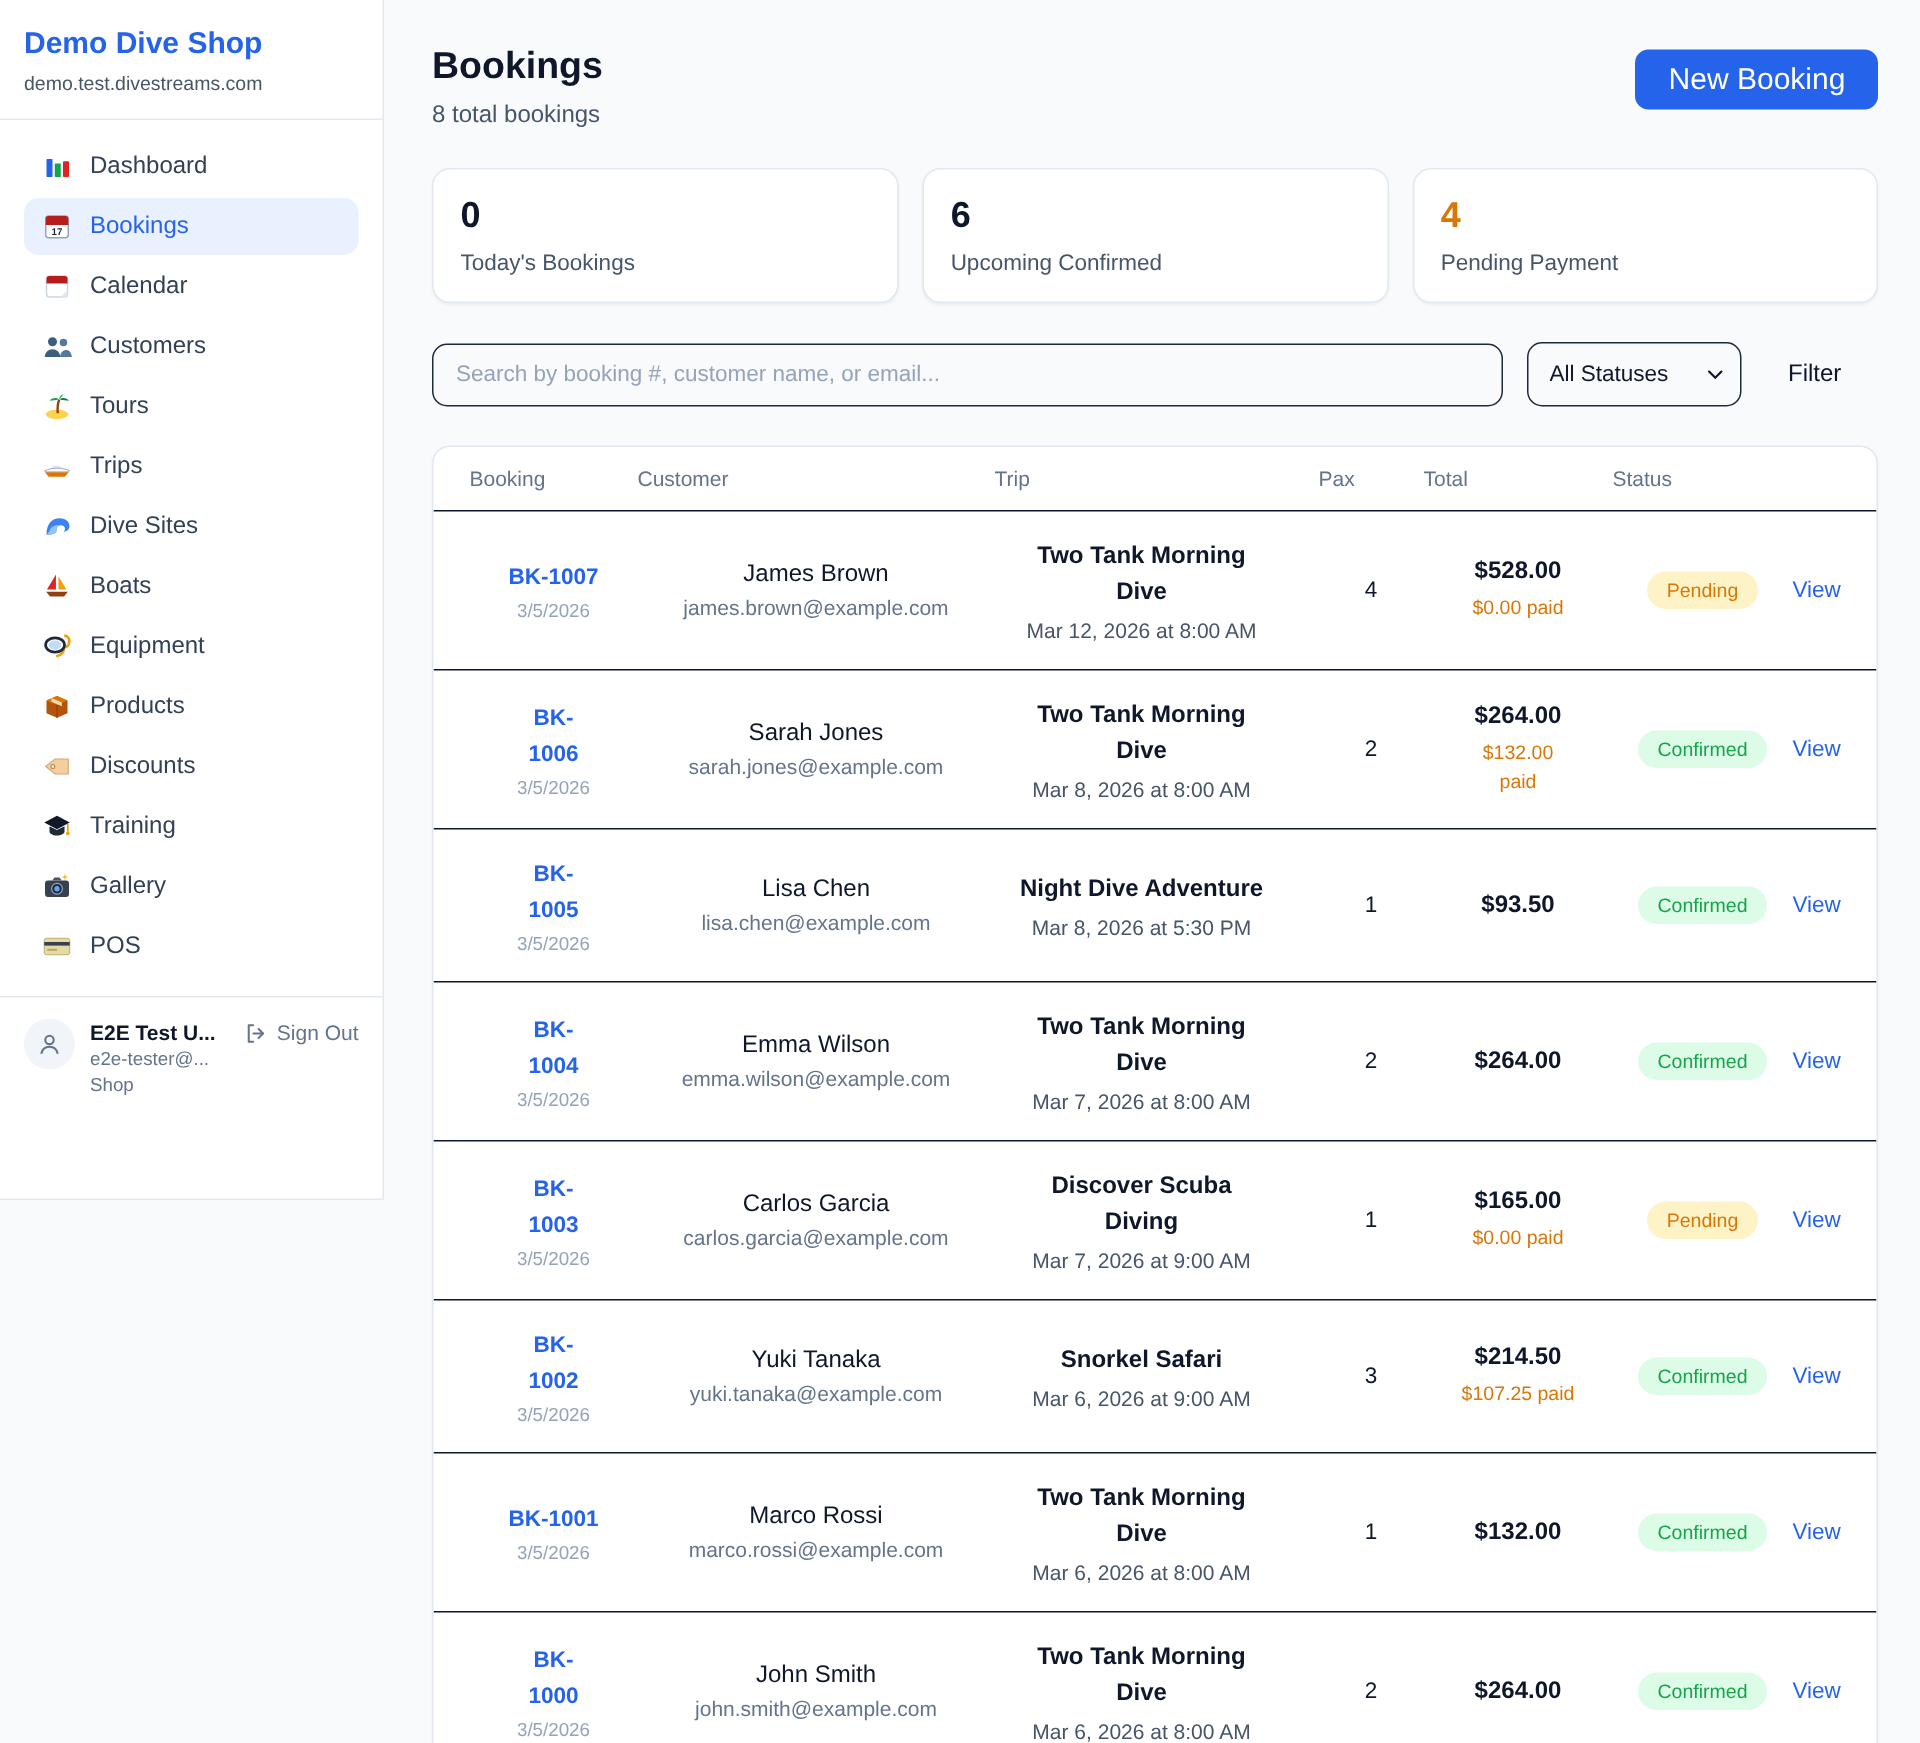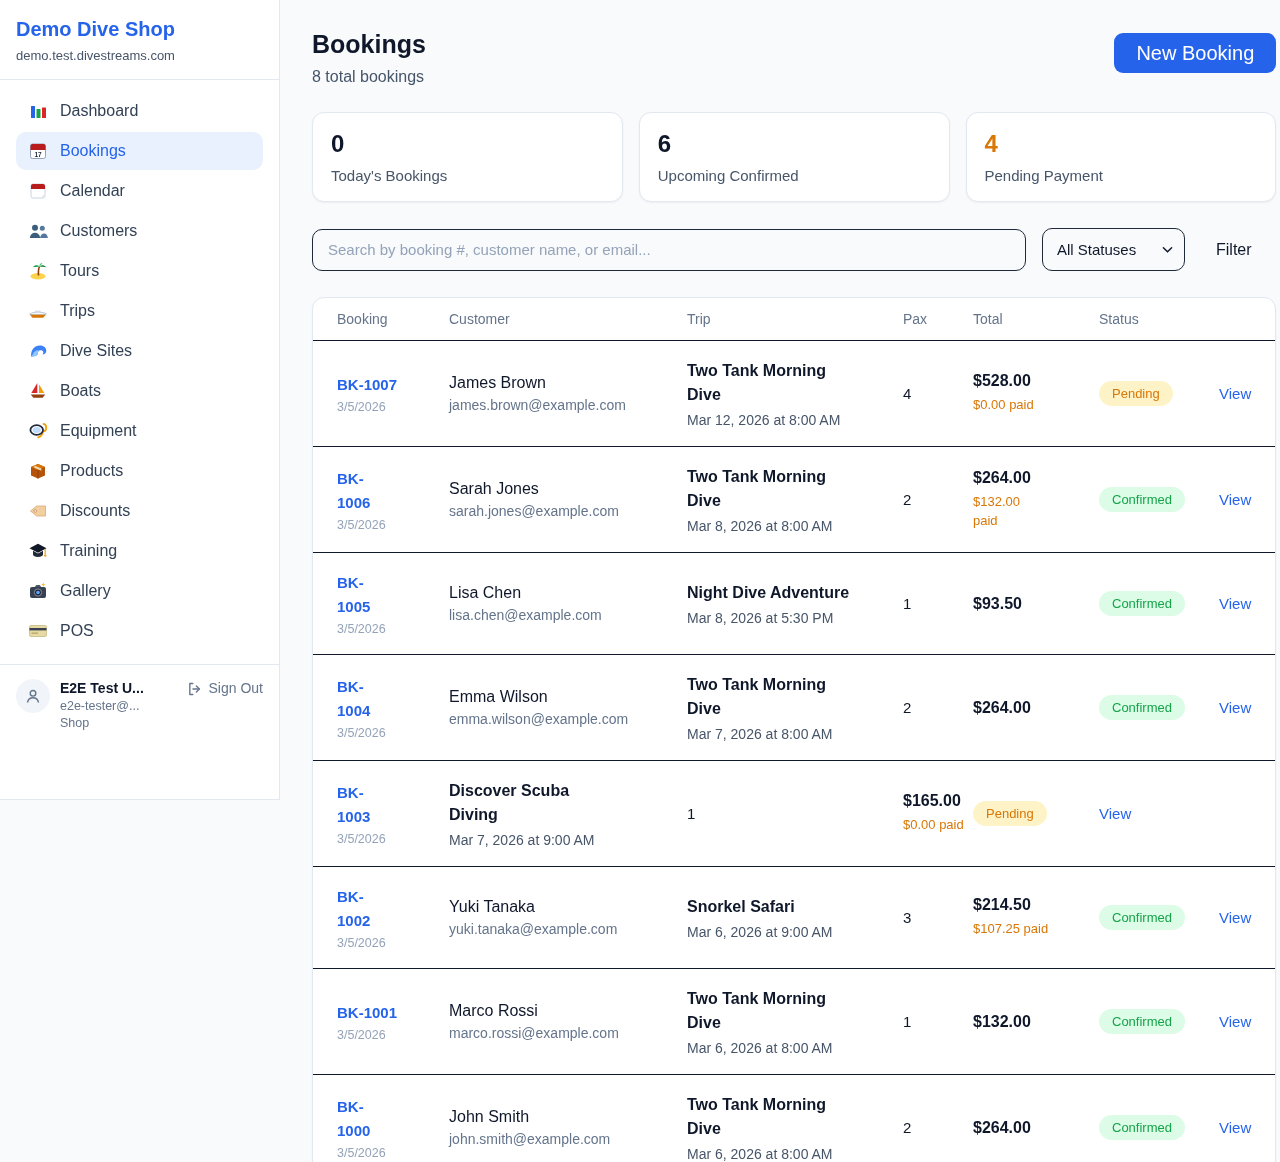--- a/index.html
+++ b/index.html
@@ -7,21 +7,21 @@
   body {
     width: 1280px; min-height: 1162px;
     background: #f8fafc;
     font-family: "Liberation Sans", sans-serif;
     color: #0f172a;
   }
   .app { display: flex; align-items: flex-start; }
 
   
   .sidebar {
-    width: 280px; min-height: 800px; background: #fff;
+    width: 256px; min-height: 800px; background: #fff;
     border-right: 1px solid #e2e8f0; border-bottom: 1px solid #e2e8f0;
     flex-shrink: 0;
   }
   .brand { padding: 18px 16px 16px; border-bottom: 1px solid #e2e8f0; }
   .brand-name { font-size: 20px; font-weight: 700; color: #2563eb; margin: 0 0 7px; }
   .brand-domain { font-size: 13px; color: #475569; }
   .nav { padding: 12px 16px; }
   .nav-item {
     display: flex; align-items: center; gap: 12px;
     padding: 9px 12px; margin-bottom: 2px; border-radius: 10px;
@@ -89,21 +89,21 @@
   }
 
   
   .table-card {
     background: #fff; border: 1px solid #e2e8f0; border-radius: 12px;
     overflow: hidden; box-shadow: 0 1px 2px rgba(15,23,42,.05); margin-bottom: 32px;
   }
   .tgrid { display: grid; grid-template-columns: 112px 238px 216px 70px 126px 120px 1fr; }
   .thead { padding: 0 24px; height: 43px; align-items: center; border-bottom: 1px solid #0f172a; }
   .th { font-size: 14px; font-weight: 500; color: #64748b; }
-  .trow { padding: 18px 24px; min-height: 100px; align-items: center; }
+  .trow { padding: 18px 24px; min-height: 100px; align-items: center; text-align: center; }
   .trow + .trow { border-top: 1px solid #0f172a; }
   .bk-num {
     color: #2563eb; font-weight: 600; font-size: 15px;
     white-space: pre-line; line-height: 1.6; text-decoration: none; cursor: pointer; display: block;
   }
   .bk-date { color: #94a3b8; font-size: 12.5px; margin-top: 3px; }
   .cust-name { font-size: 16px; color: #0f172a; margin-bottom: 5px; }
   .cust-email { font-size: 14px; color: #64748b; }
   .cell-trip { padding-right: 20px; }
   .trip-name { font-size: 16px; font-weight: 600; color: #0f172a; white-space: pre-line; line-height: 1.5; margin-bottom: 5px; }
@@ -457,20 +457,24 @@
     <div>
       <a class="view">View</a>
     </div>
   </div>
           <div class="tgrid trow">
     <div>
       <a class="bk-num">BK-
 1003</a>
       <div class="bk-date">3/5/2026</div>
     </div>
+    <div>
+      <div class="cust-name">Carlos Garcia</div>
+      <div class="cust-email">carlos.garcia@example.com</div>
+    </div>
     <div class="cell-trip">
       <div class="trip-name">Discover Scuba
 Diving</div>
       <div class="trip-date">Mar 7, 2026 at 9:00 AM</div>
     </div>
     <div class="cell-pax">1</div>
     <div>
       <div class="total">$165.00</div>
       <div class="paid">$0.00 paid</div>
     </div>

